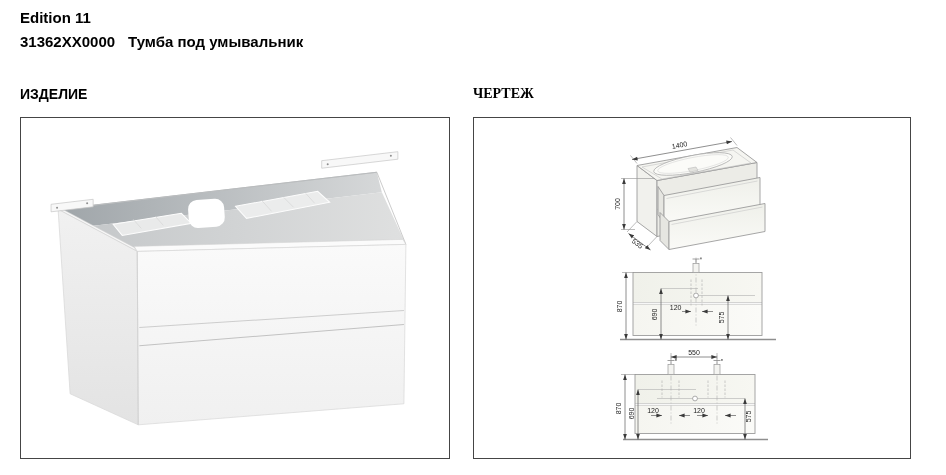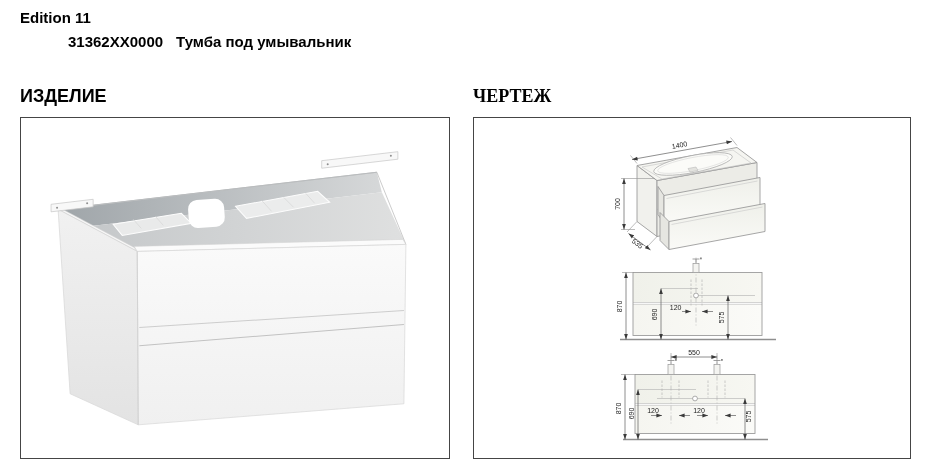--- a/index.html
+++ b/index.html
@@ -1,23 +1,23 @@
 <!DOCTYPE html>
 <html><head>
 <meta charset="utf-8">
 <style>
   html,body{margin:0;padding:0;background:#fff;}
   body{
     width:946px;height:475px;position:relative;overflow:hidden;
     font-family:"Liberation Sans","DejaVu Sans",sans-serif;color:#000;
   }
   .hdr-line1{position:absolute;left:20px;top:9px;font-size:15px;font-weight:bold;white-space:nowrap;text-align:right;}
-  .hdr-line2{position:absolute;left:20px;top:33px;font-size:15px;font-weight:bold;white-space:nowrap;margin-left:48px;}
+  .hdr-line2{position:absolute;left:20px;top:33px;font-size:15px;font-weight:bold;white-space:nowrap;}
   .hdr-line2 .code{margin-right:13px;}
-  .sec-title{position:absolute;top:86px;font-size:18px;font-weight:bold;white-space:nowrap;}
+  .sec-title{position:absolute;top:86px;font-size:14px;font-weight:bold;white-space:nowrap;}
   #sec-product{left:20px;}
   #sec-drawing{left:473px;font-family:Liberation Serif, serif;}
   .panel{position:absolute;top:117px;height:342px;border:1.5px solid #454545;background:#fff;box-sizing:border-box;}
   #panel-product{left:20px;width:430px;}
   #panel-drawing{left:473px;width:438px;}
   .panel svg{display:block;width:100%;height:100%;}
   text{font-family:"Liberation Sans","DejaVu Sans",sans-serif;font-size:7px;fill:#1c1c1c;}
 </style>
 </head>
 <body>

